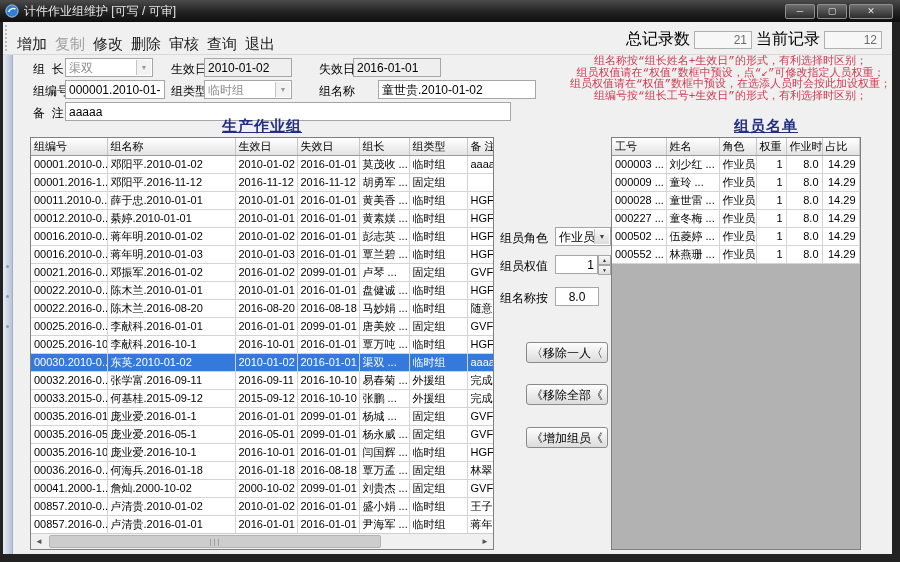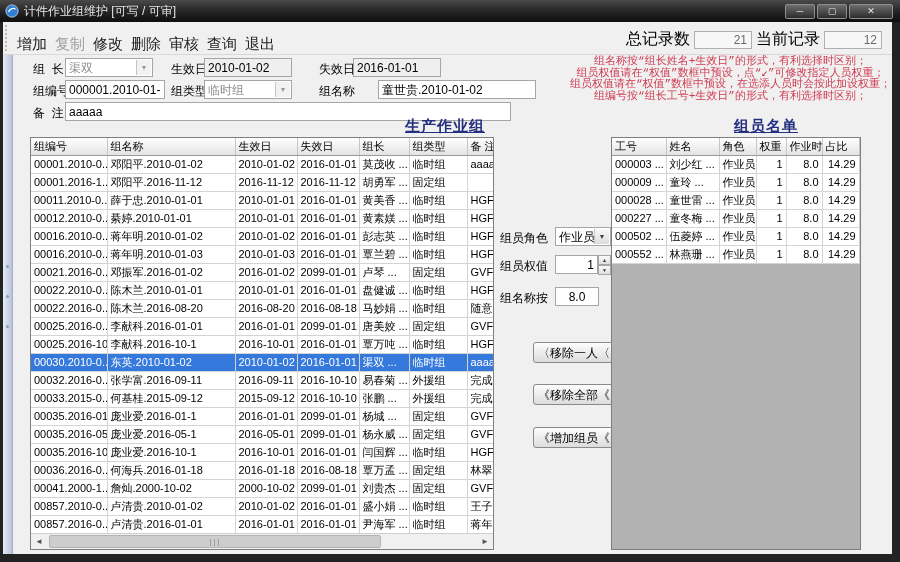--- a/index.html
+++ b/index.html
@@ -78,21 +78,21 @@
   .sthumb { height:13px; width:332px; margin-left:2px; background:#cdcdcd;
     border:1px solid #b3b3b3; border-radius:2px; position:relative; }
   .sthumb i { position:absolute; top:3px; width:1px; height:7px; background:#9f9f9f; }
 
   
   .mini-btn { position:absolute; width:26px; height:23px; border:1px solid #8a8a8a; border-radius:3px;
     background:linear-gradient(#fdfdfd,#dcdcdc); font-size:13px; line-height:20px;
     text-align:center; color:#1b3a6b; font-family:inherit; }
   .xfer-btn { position:absolute; left:523px; width:82px; height:21px; border:1px solid #8a8a8a;
     border-radius:3px; background:linear-gradient(#fdfdfd,#dcdcdc); font-size:12px;
-    color:#000; text-align:center; font-family:inherit; padding-top:2px;margin-left:7px; }
+    color:#000; text-align:center; font-family:inherit; padding-top:2px; }
   .spin { position:absolute; width:13px; height:19px; display:flex; flex-direction:column; }
   .spin span { flex:1; border:1px solid #a6a6a6; background:linear-gradient(#fafafa,#dedede);
     font-size:5px; line-height:8px; text-align:center; color:#333; }
 
   
   .splitter { position:absolute; left:0; top:33px; width:10px; height:499px;
     background:linear-gradient(90deg,#e6ecf5,#b7c4d8); border-right:1px solid #9fb0c8; }
   .splitter b { position:absolute; left:3px; width:3px; height:3px; border-radius:50%;
     background:#8b9cb8; }
 </style>
@@ -218,21 +218,21 @@
     <span class="lbl" style="left:30px; top:83px;">备  注</span>
     <input class="field" style="left: 62px; top: 80px; width: 446px;" readonly="" value="aaaaa">
 
     <div class="notes">
       <div>组名称按“组长姓名+生效日”的形式，有利选择时区别；</div>
       <div>组员权值请在“权值”数框中预设，点“↙”可修改指定人员权重；</div>
       <div>组员权值请在“权值”数框中预设，在选添人员时会按此加设权重；</div>
       <div>组编号按“组长工号+生效日”的形式，有利选择时区别；</div>
     </div>
 
-    <div class="sec-title" style="left:18px; top:95px; width:464px;text-align:right;">生产作业组</div>
+    <div class="sec-title" style="left:27px; top:95px; width:464px;">生产作业组</div>
     <div class="sec-title" style="left:637px; top:95px; width:252px;">组员名单</div>
 
     <div class="grid" style="left:27px; top:115px; width:464px; height:413px;">
       <table style="width:462px;">
           <colgroup>
             <col style="width: 76px;">
             <col style="width: 128px;">
             <col style="width: 62px;">
             <col style="width: 62px;">
             <col style="width: 50px;">

